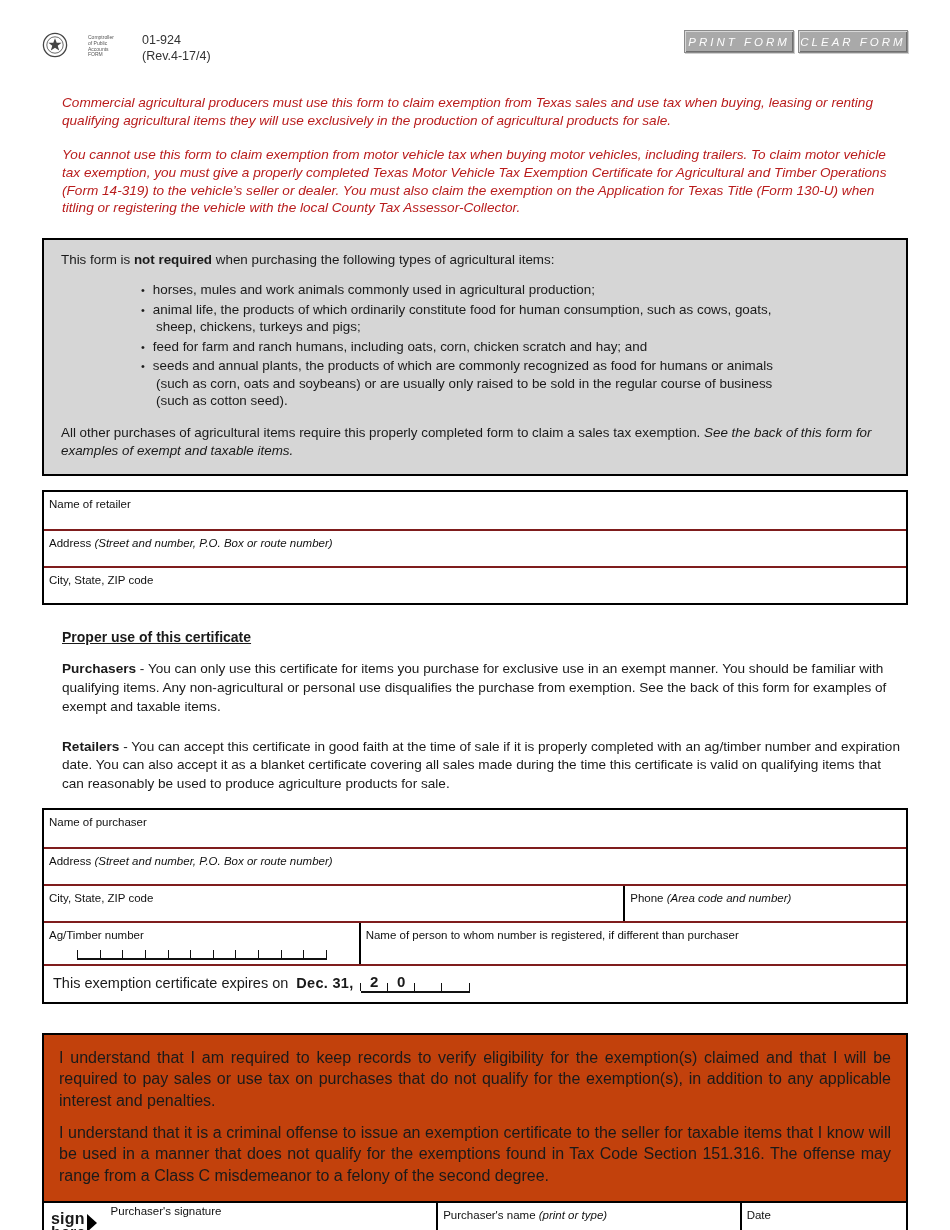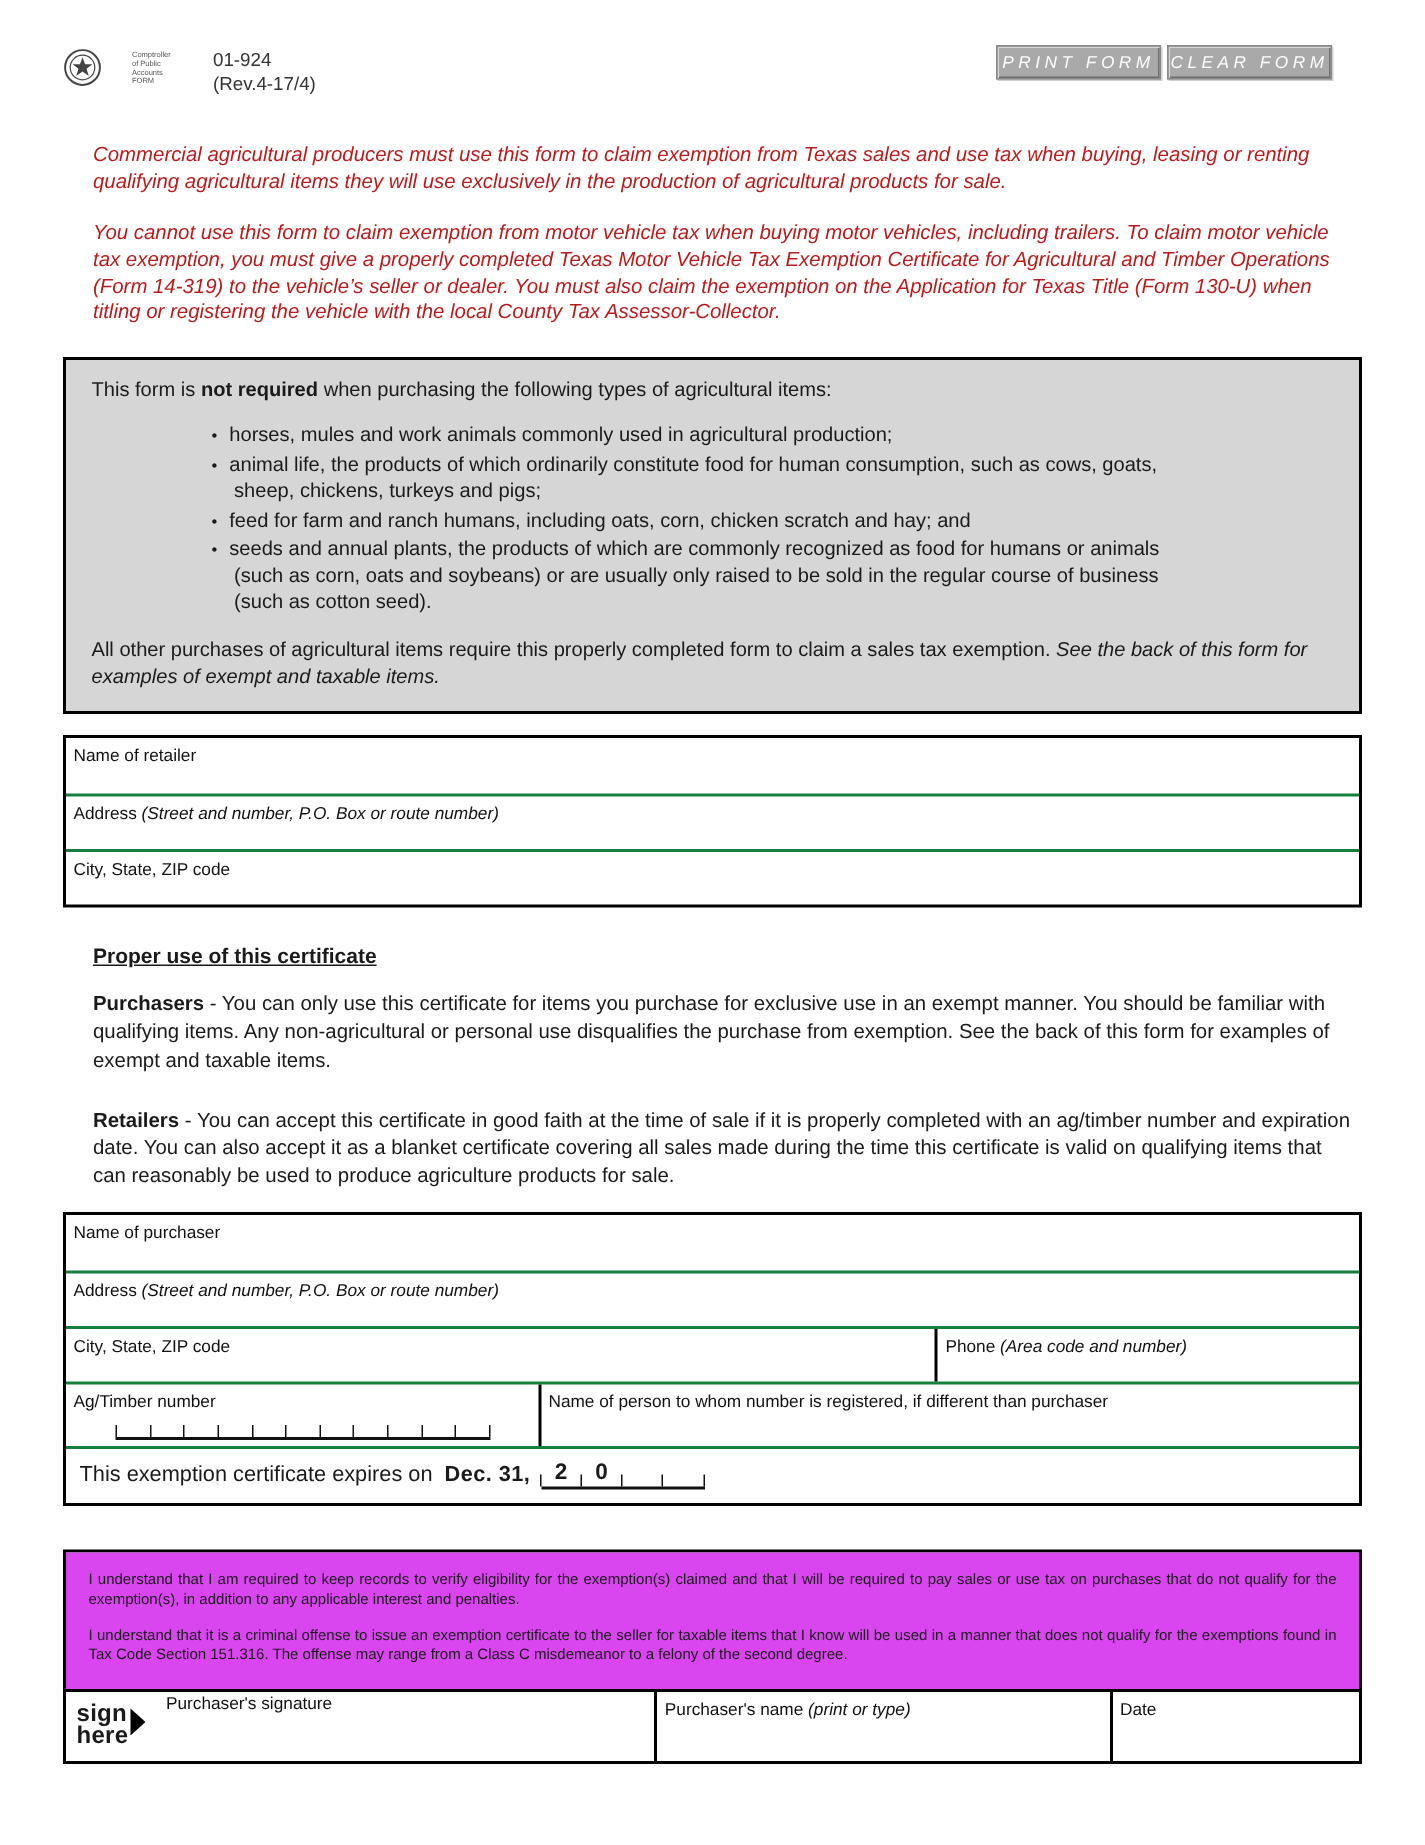--- a/index.html
+++ b/index.html
@@ -9,21 +9,21 @@
     position:relative; width:950px; height:1230px; margin:0 auto;
     background:#ffffff; padding:30px 42px 0 42px; overflow:hidden;
   }
 
   
   .hdr { position:relative; height:42px; }
   .hdr-left { display:flex; align-items:flex-start; gap:20px; }
   .seal { margin-top:2px; }
   .agency { font-size:5px; line-height:1.15; color:#555; white-space:pre-line; margin-top:5px; width:34px; }
   .formnum { font-size:12.5px; color:#333; line-height:1.25; margin-top:3px; }
-  .hdr-buttons { position:absolute; right:20px; top:0; display:flex; gap:4px; }
+  .hdr-buttons { position:absolute; right:0; top:0; display:flex; gap:4px; }
   .pdf-btn {
     width:110px; height:23px; display:flex; align-items:center; justify-content:center;
     background:#a9a9a9; border:1px solid #8a8a8a;
     box-shadow: inset 1px 1px 0 #d8d8d8, inset -1px -1px 0 #6f6f6f, 1px 1px 0 #cfcfcf;
     color:#fdfdfd; font-style:italic; font-size:11.5px; letter-spacing:3px; cursor:pointer;
   }
 
   
   .title { margin-top:14px; font-size:21.5px; font-weight:bold; color:#111; }
   .intro { margin:22px 8px 0 20px; font-style:italic; font-size:13.6px; line-height:1.3; color:#b91c1c; }
@@ -33,21 +33,21 @@
   .notice { margin-top:21px; border:2px solid #000; background:#d6d6d6; padding:11px 17px 15px 17px; font-size:13.4px; line-height:1.3; }
   .notice ul { list-style:none; margin:13px 0 0 80px; }
   .notice li { max-width:648px; padding-left:15px; text-indent:-15px; margin-top:2px; }
   .notice li::before { content:"•"; font-size:11px; padding-right:8px; }
   .notice .closing { margin-top:15px; }
   b.inl { font-weight:bold; }
   i.inl { font-style:italic; }
 
   
   .ftable { margin-top:14px; border:2px solid #000; background:#fff; }
-  .frow { display:flex; border-top:2px solid #15803d; min-height:37px; }
+  .frow { display:flex; border-top:2px solid #7f1d1d; min-height:37px; }
   .frow:first-child { border-top:none; }
   .fcell { flex:1; padding:2px 0 0 5px; }
   .fcell + .fcell { border-left:2px solid #000; }
   .flabel { font-size:11.5px; color:#111; }
   .fhint { font-style:italic; }
   .w-city { flex:0 0 67.2%; }
   .w-ag { flex:0 0 36.5%; }
 
   .comb { display:flex; width:250px; margin:7px 0 4px 28px; border-bottom:2px solid #111; align-items:flex-end; height:10px; }
   .comb i { flex:1; border-left:1.5px solid #111; height:8px; }
@@ -61,21 +61,21 @@
   .ycomb b::before { content:''; position:absolute; left:-1px; bottom:0; width:1.5px; height:8px; background:#111; }
   .ycomb em { width:0; border-left:1.5px solid #111; height:8px; }
 
   
   .section-h { margin:24px 0 0 20px; font-size:14px; font-weight:bold; text-decoration:underline; }
   .para { margin:15px 2px 0 20px; font-size:13.6px; line-height:1.38; }
   .para.second { margin-top:21px; }
 
   
   .decl-sign { margin-top:29px; border:2px solid #000; }
-  .decl { background:#d946ef; border-bottom:2px solid #000; padding:12px 15px 15px 15px; font-size:10px; line-height:1.35; }
+  .decl { background:#c2410c; border-bottom:2px solid #000; padding:12px 15px 15px 15px; font-size:16px; line-height:1.35; }
   .decl p { text-align:justify; }
   .decl p + p { margin-top:10px; }
   .sig-row { display:flex; height:46px; background:#fff; }
   .sig-c1 { flex:0 0 45.5%; display:flex; }
   .sig-c2 { flex:0 0 35.2%; border-left:2px solid #000; padding:2px 0 0 5px; }
   .sig-c3 { flex:1; border-left:2px solid #000; padding:2px 0 0 5px; }
   .signhere { display:flex; align-items:center; padding-left:7px; }
   .signwords { display:flex; flex-direction:column; font-weight:bold; font-size:16px; line-height:0.9; letter-spacing:0.2px; }
   .tri { width:0; height:0; border-left:10px solid #000; border-top:9px solid transparent; border-bottom:9px solid transparent; margin:0 0 6px 1px; }
   .sig-c1 .flabel { margin:2px 0 0 14px; }

